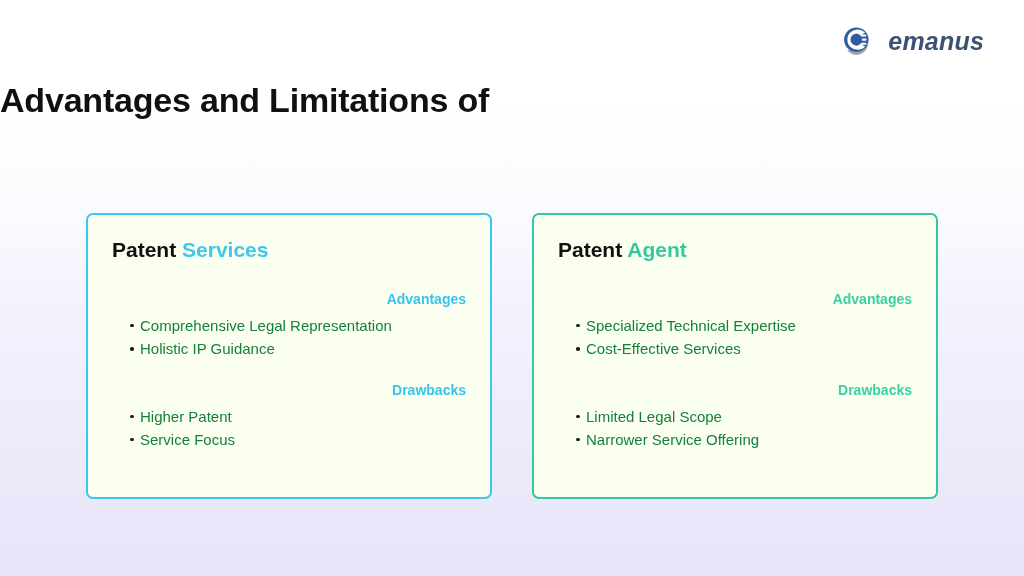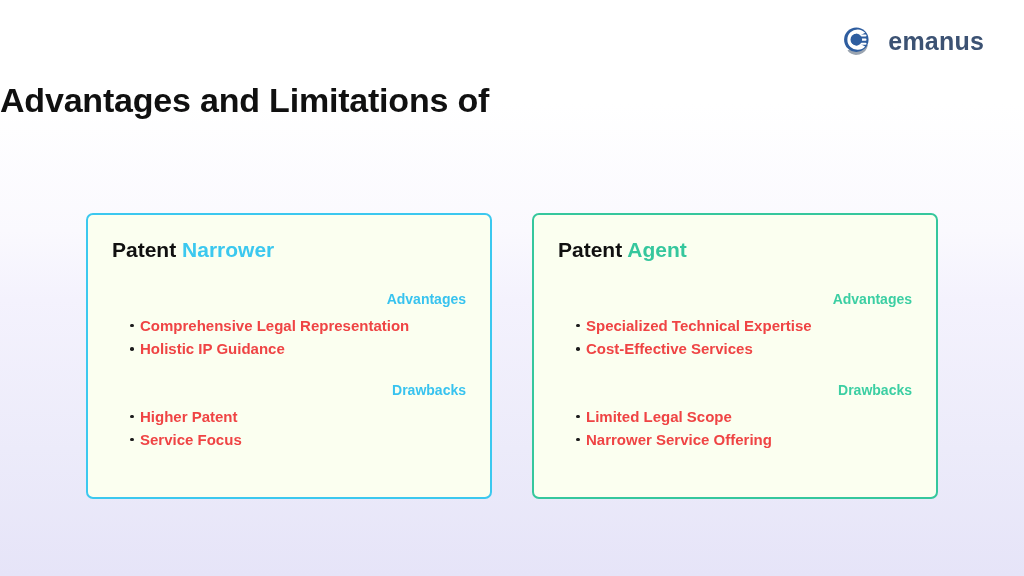--- a/index.html
+++ b/index.html
@@ -29,20 +29,21 @@
   }
 
   
   .logo {
     position: absolute;
     top: 24px;
     right: 40px;
     display: flex;
     align-items: center;
     gap: 14px;
+    font-style: italic;
   }
   .logo-mark {
     width: 34px;
     height: 34px;
     display: block;
   }
   .logo-word {
     font-size: 25px;
     font-weight: 600;
     color: #3c5273;
@@ -120,24 +121,23 @@
   .section-head.teal { color: #3ccfa3; }
 
   .bullets {
     list-style: none;
     margin: 0 0 21px 0;
     padding: 0;
   }
   .bullets li {
     position: relative;
     font-size: 15px;
-    color: #ef4444;
+    color: #15803d;
     line-height: 1.56;
     padding-left: 28px;
-    font-weight: bold;
   }
   .bullets li::before {
     content: "";
     position: absolute;
     left: 18px;
     top: 10px;
     width: 3.5px;
     height: 3.5px;
     border-radius: 50%;
     background: #1c1c1c;
@@ -164,21 +164,21 @@
 
   <div class="title-block">
     <div class="title-line1">Advantages and Limitations of</div>
   </div>
 
   <div class="cards">
 
     <div class="card card-blue">
       <div class="card-title">
         <span>Patent</span>
-        <span class="accent-blue">Narrower</span>
+        <span class="accent-blue">Services</span>
       </div>
 
       <div class="section-head blue">Advantages</div>
       <ul class="bullets">
         <li>Comprehensive Legal Representation</li>
         <li>Holistic IP Guidance</li>
       </ul>
 
       <div class="section-head blue">Drawbacks</div>
       <ul class="bullets last">

